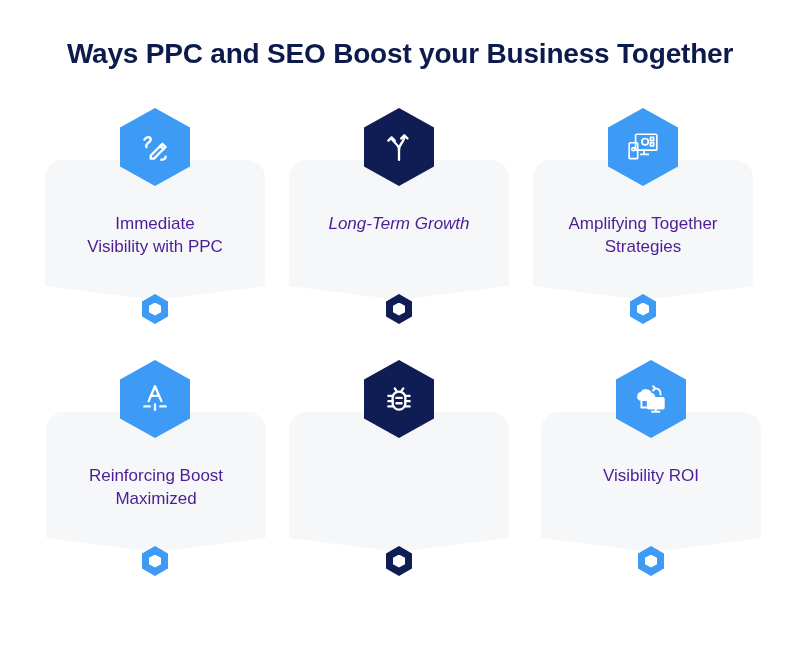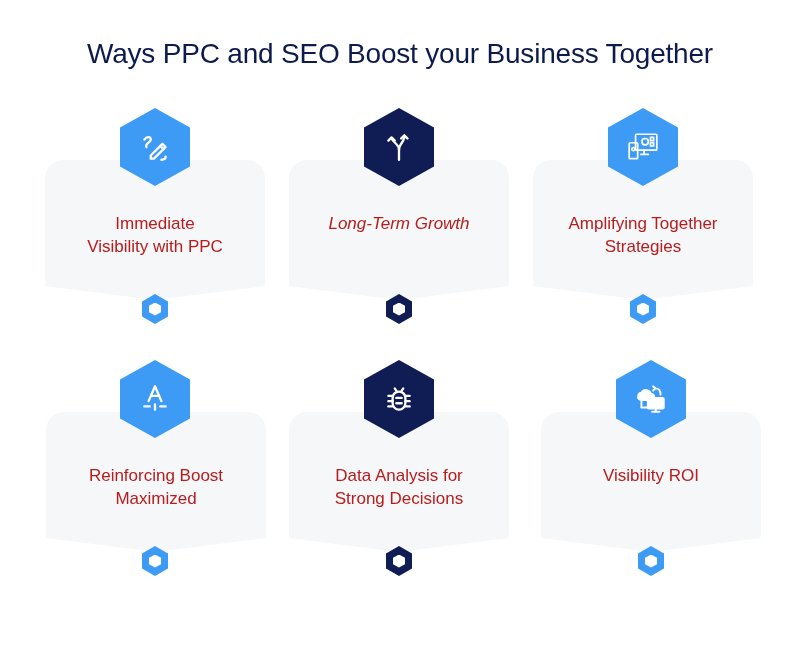--- a/index.html
+++ b/index.html
@@ -2,32 +2,32 @@
 <html><head>
 <meta charset="utf-8">
 <style>
   html, body { margin:0; padding:0; }
   body {
     width:800px; height:657px; background:#ffffff; position:relative; overflow:hidden;
     font-family: "Liberation Sans", "DejaVu Sans", sans-serif;
   }
   .title {
     position:absolute; left:0; top:38px; width:800px; text-align:center;
-    font-size:28px; font-weight:normal; color:#0d1b4c; letter-spacing:-0.2px;
+    font-size:28px; font-weight:bold; color:#0d1b4c; letter-spacing:-0.2px;
   }
   .item { position:absolute; width:222px; height:240px; }
   .card {
     position:absolute; left:0; top:52px; width:220px; height:140px;
     background:#f6f7f9;
     clip-path: polygon(0% 6%, 4% 0%, 96% 0%, 100% 6%, 100% 90%, 50% 100%, 0% 90%);
     border-radius:18px;
   }
   .card-label {
     position:absolute; left:0; top:104px; width:220px; text-align:center;
-    font-size:17px; line-height:23px; color:#b91c1c;
+    font-size:17px; line-height:23px; color:#4c1d95;
   }
   .hex {
     position:absolute; top:0; width:70px; height:78px;
     clip-path: polygon(50% 0%, 100% 25%, 100% 75%, 50% 100%, 0% 75%, 0% 25%);
     display:flex; align-items:center; justify-content:center;
   }
   .hex svg { width:34px; height:34px; }
   .marker {
     position:absolute; top:186px; width:26px; height:30px;
     clip-path: polygon(50% 0%, 100% 25%, 100% 75%, 50% 100%, 0% 75%, 0% 25%);
@@ -116,24 +116,20 @@
       <path d="M6 23h5M21 23h5M16 21v5"></path>
     </svg>
   </div>
   <div class="marker" style="left:96px; background:#3d9bf5;">
       <div class="marker-inner"></div>
     </div>
 </div>
 
 <div class="item" style="left:289px; top:360px;">
   <div class="card"></div>
-  <div class="card-label">
-    <div>Data Analysis for</div>
-    <div>Strong Decisions</div>
-  </div>
   <div class="hex" style="left:75px; background:#0f1d54;">
     <svg viewBox="0 0 32 32" fill="none" stroke="#fff" stroke-width="2.2" stroke-linecap="round" stroke-linejoin="round">
       <rect x="10" y="9" width="12" height="17" rx="6"></rect>
       <path d="M13.5 15h5M13.5 20h5"></path>
       <path d="M12 6l2 3M20 6l-2 3"></path>
       <path d="M6 13h4M6 18h4M6 23h4M22 13h4M22 18h4M22 23h4"></path>
     </svg>
   </div>
   <div class="marker" style="left:97px; background:#0f1d54;">
       <div class="marker-inner"></div>

